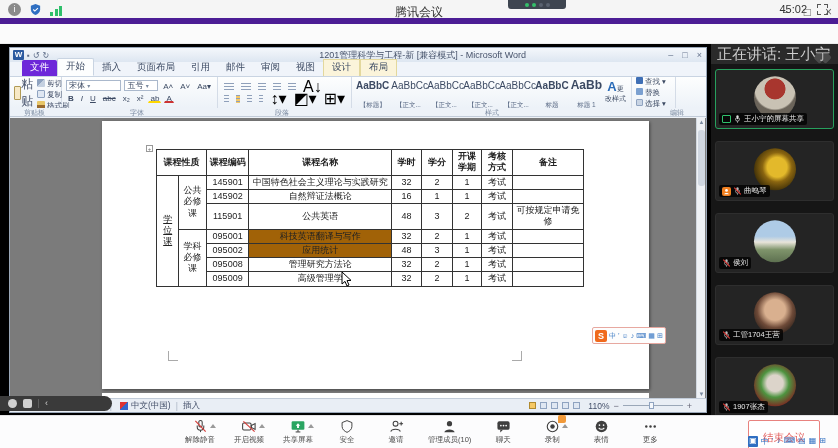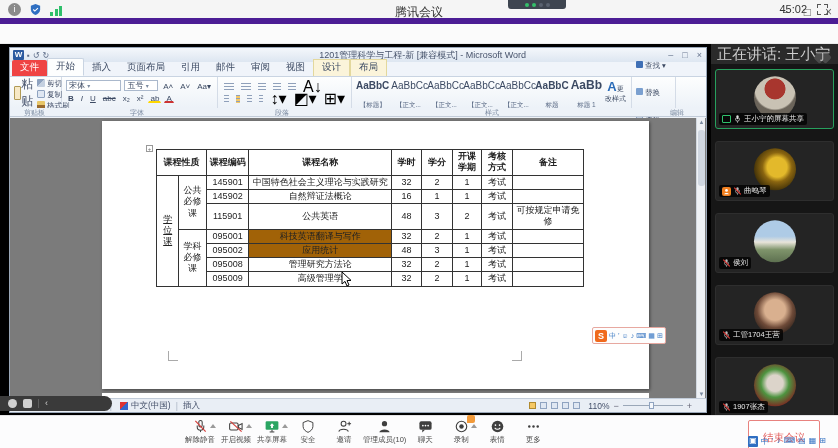--- a/index.html
+++ b/index.html
@@ -39,21 +39,21 @@
   .w-titlebar{left:0;top:0;width:696px;height:14px;background:linear-gradient(#f4f7fb,#dde6f1);display:flex;align-items:center;font-size:9px;color:#47536b;}
   .qat{display:flex;gap:3px;align-items:center;margin-left:3px;}
   .qat .wlogo{width:11px;height:10px;background:#2b5aa0;color:#fff;font-size:8px;font-weight:bold;text-align:center;line-height:10px;border-radius:1px;}
   .qat .qi{font-size:8px;color:#5a6a85;}
   .ttool{margin-left:200px;background:linear-gradient(#fbe8a6,#f3cf5f);border:1px solid #d9b44a;border-bottom:none;padding:13px 8px;height:13px;line-height:13px;font-size:9px;color:#6b5212;border-radius:2px 2px 0 0;margin-top:48px;}
   .w-title{margin-left:16px;white-space:nowrap;}
   .w-btns{margin-left:auto;margin-right:4px;display:flex;gap:9px;color:#6a7890;font-size:9px;}
 
   .w-tabs{left:0;top:14px;width:696px;height:15px;background:#f0f4fa;border-bottom:1px solid #c9d4e2;display:flex;align-items:flex-end;font-size:9.5px;color:#3c4a63;}
   .w-tab{padding:1px 8px 2px;cursor:default;}
-  .w-tab.file{background:#ef4444;color:#fff;margin-left:2px;border-radius:2px 2px 0 0;}
+  .w-tab.file{background:#6d28d9;color:#fff;margin-left:12px;border-radius:2px 2px 0 0;}
   .w-tab.active{background:#fdfefe;border:1px solid #c9d4e2;border-bottom:1px solid #fdfefe;border-radius:2px 2px 0 0;}
   .w-tab.ctx{background:#fbf4da;border:1px solid #e3d89d;border-bottom:none;}
 
   .ribbon{left:0;top:29px;width:696px;height:31px;background:linear-gradient(#fdfefe,#edf2f8);display:flex;}
   .rgroup{height:100%;border-right:1px solid #d4dce7;padding:2px 4px;position:relative;}
   .rlabels{left:0;top:60px;width:696px;height:9px;background:#edf2f8;border-bottom:1px solid #c2ccd9;font-size:7px;color:#7a8aa0;}
   .rlabels span{position:absolute;top:0;}
   .clip{width:52px;display:flex;gap:3px;}
   .paste-big{width:20px;display:flex;flex-direction:row;align-items:center;font-size:12px;color:#44506a;}
   .paste-icon{width:12px;height:14px;background:#f7e9c6;border:1px solid #b09a55;border-radius:1px;margin:1px 0;}
@@ -71,21 +71,21 @@
   .u-yel{border-bottom:2px solid #ffd800;}
   .parag{width:134px;}
   .pline{width:10px;height:8px;background:repeating-linear-gradient(#8fa0ba 0 1px,transparent 1px 3px);display:inline-block;margin:2px 2px 0;}
   .pline.c{width:8px;}
   .styleg{width:280px;display:flex;align-items:center;gap:2px;}
   .stychip{width:34px;text-align:center;color:#3c4a63;}
   .stychip .prev{font-size:10px;line-height:11px;}
   .stychip .nm{font-size:6.5px;color:#5a6a85;white-space:nowrap;overflow:hidden;}
   .chg{width:26px;text-align:center;font-size:7px;color:#3c4a63;}
   .chg .bigA{font-size:13px;color:#2b6cb8;font-weight:bold;line-height:12px;}
-  .editg{width:44px;font-size:7.5px;color:#3c4a63;display:flex;flex-direction:column;justify-content:center;gap:17px;}
+  .editg{width:44px;font-size:7.5px;color:#3c4a63;display:flex;flex-direction:column;justify-content:center;gap:1px;}
   .editg .mini2{display:inline-block;width:7px;height:7px;margin-right:2px;border-radius:1px;}
   .m-find{background:#3f6fb5;}
   .m-repl{background:#7ba0d0;}
   .m-sel{background:#c8d4e4;border:1px solid #8fa3c0;}
 
   .doc{left:0;top:70px;width:696px;height:280px;background:#7b7b7b;overflow:hidden;}
   .page{position:absolute;left:92px;top:3px;width:547px;height:268px;background:#fff;box-shadow:1px 1px 3px rgba(0,0,0,.45);}
   .page2{position:absolute;left:92px;top:275px;width:547px;height:5px;background:#fff;}
   .vscroll{position:absolute;right:1px;top:0;width:9px;height:280px;background:#eef1f5;border-left:1px solid #d2d8e0;}
   .vthumb{position:absolute;left:1px;top:12px;width:7px;height:56px;background:#cfd6e0;border-radius:3px;}
@@ -139,21 +139,21 @@
   .av5{background:radial-gradient(circle at 50% 45%,#dcd4ca 0 26%,#4e9440 45%,#7c2a22 75%,#1c1c1c 95%);}
   .namechip{position:absolute;left:3px;bottom:3px;background:rgba(0,0,0,.78);border-radius:2px;display:flex;align-items:center;gap:2px;padding:1px 3px;max-width:110px;}
   .namechip .nm{font-size:7.5px;color:#e8e8e8;white-space:nowrap;overflow:hidden;}
   .hosticon{width:9px;height:9px;background:#f07f1f;border-radius:2px;display:flex;align-items:center;justify-content:center;}
   .shareicon{width:9px;height:8px;border:1px solid #2fbf6b;border-radius:1px;}
   .micsvg{width:9px;height:10px;display:block;}
   .sb-arrow{width:0;height:0;border-left:7px solid transparent;border-right:7px solid transparent;border-top:8px solid #e8e8e8;margin:8px auto 0;}
 
   
   .taskbar{left:0;top:415px;width:838px;height:33px;background:#fcfcfd;border-top:1px solid #e4e4e6;}
-  .tb-items{position:absolute;left:183px;top:2px;display:flex;gap:2px;}
+  .tb-items{position:absolute;left:183px;top:2px;display:flex;gap:15px;}
   .tb-item{position:relative;display:flex;flex-direction:column;align-items:center;width:auto;min-width:34px;}
   .tb-ic{position:relative;width:17px;height:16px;display:flex;align-items:center;justify-content:center;}
   .tb-lab{font-size:7.5px;color:#4a4a4a;white-space:nowrap;margin-top:1px;}
   .caret{position:absolute;right:-7px;top:6px;width:0;height:0;border-left:3px solid transparent;border-right:3px solid transparent;border-bottom:4px solid #9a9a9a;}
   .recbadge{position:absolute;right:-5px;top:-3px;width:8px;height:8px;background:#f29a3a;border-radius:2px 2px 2px 0;}
   .end-btn{position:absolute;right:18px;top:4px;border:1px solid #e8827f;color:#e35d5b;background:#fff;font-size:10.5px;padding:10px 14px;border-radius:2px;}
   .ime-mini{position:absolute;right:12px;bottom:1px;display:flex;gap:3px;font-size:8px;color:#2f6fc2;}
   .ime-mini .blk{background:#2f6fc2;color:#fff;border-radius:1px;padding:0 1px;}
 
   .cursor{left:341px;top:271px;z-index:9;}

